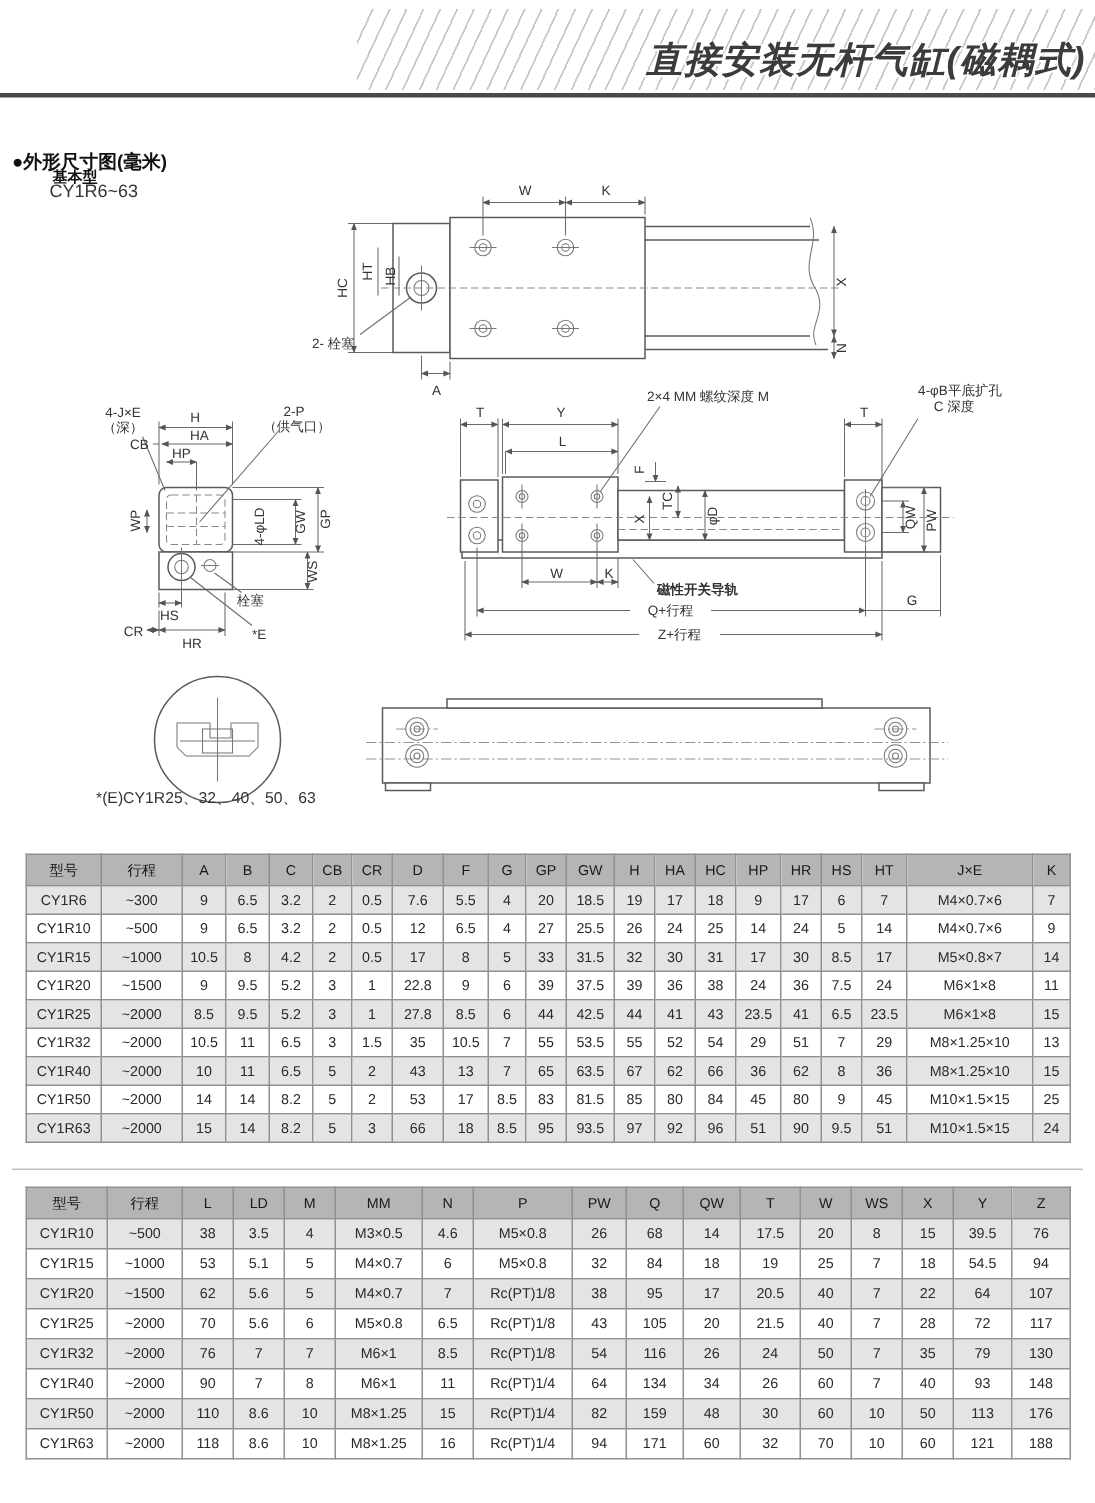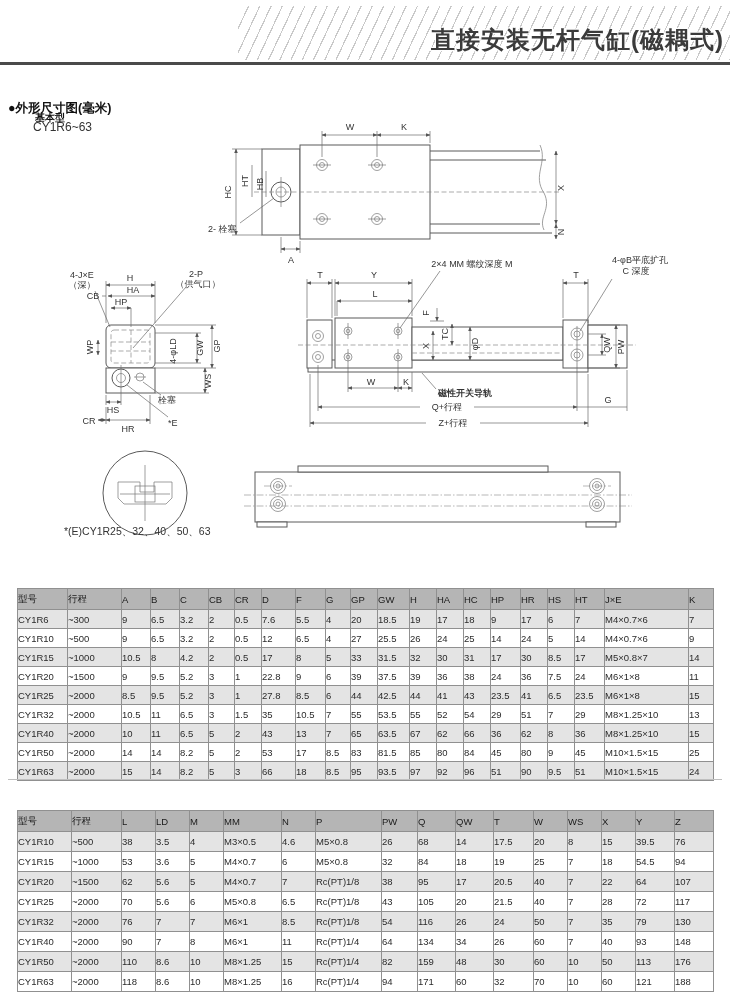--- a/index.html
+++ b/index.html
@@ -11,40 +11,41 @@
   
   .hatch-band {
     position:absolute; left:238px; top:6px; width:492px; height:54px;
     background:repeating-linear-gradient(115deg, #fff 0px, #fff 9px, var(--hatch-line,#c9c9c9) 9px, var(--hatch-line,#c9c9c9) 10.2px);
   }
   .page-title {
     position:absolute; left:238px; top:24px; width:486px; text-align:right;
     font-size:24px; font-weight:bold; letter-spacing:1px; color:#3b3b3b;
     text-shadow:1px 1px 0 #fff,-1px -1px 0 #fff,1px -1px 0 #fff,-1px 1px 0 #fff;
     white-space:nowrap;
+    font-style:italic;
   }
   .header-rule { position:absolute; left:0; top:62px; width:730px; height:3px; background:var(--rule,#4a4a4a); }
   .section-heading { position:absolute; left:8px; top:80px; font-size:12.5px; font-weight:bold; color:#111;margin-top:20px; }
   .basic-type { position:absolute; left:35px; top:111px; font-size:10px; font-weight:bold; color:#111;text-align:center; }
   .model-range { position:absolute; left:33px; top:120px; font-size:12px; color:#333; }
   
   svg.drawings { position:absolute; left:0; top:105px; }
   svg .ln   { stroke:#5a5a5a; stroke-width:1; fill:none; }
   svg .lnf  { stroke:#5a5a5a; stroke-width:1; fill:#fff; }
   svg .thin { stroke:#777; stroke-width:.7; fill:none; }
   svg .dash { stroke:#888; stroke-width:.7; fill:none; stroke-dasharray:5 2.5; }
   svg .dashdot { stroke:#888; stroke-width:.6; fill:none; stroke-dasharray:7 2 1.5 2; }
   svg .dim  { stroke:#6a6a6a; stroke-width:.7; fill:none; }
   svg text.dl { font-family:"Liberation Sans","DejaVu Sans",sans-serif; font-size:9px; fill:#333; }
   svg text.dlc { text-anchor:middle; }
   
   table.spec {
     position:absolute; left:17px; width:696px;
     border-collapse:collapse; table-layout:fixed;
-    font-size:9.5px; color:#2a2a2a; text-align:left;margin-top:19px;
+    font-size:9.5px; color:#2a2a2a; text-align:center;
   }
   #table1 { top:569px; }
   #table2 { top:791px; }
   table.spec th, table.spec td { border:1px solid #909090; padding:0; overflow:hidden; white-space:nowrap; }
   table.spec th { background:var(--header-row-bg,#b5b5b5); font-weight:normal; color:#1a1a1a; height:21px; }
   #table1 td { height:19px; }
   #table2 td { height:20px; }
   table.spec tbody tr:nth-child(odd) td { background:var(--alt-row-bg,#e4e4e4); }
   table.spec tbody tr:nth-child(even) td { background:#fff; }
   .table-divider { position:absolute; left:8px; top:779px; width:714px; height:1px; background:#bfbfbf; }
@@ -644,21 +645,21 @@
         <td>20</td>
         <td>8</td>
         <td>15</td>
         <td>39.5</td>
         <td>76</td>
       </tr>
       <tr>
         <td>CY1R15</td>
         <td>~1000</td>
         <td>53</td>
-        <td>3.6</td>
+        <td>5.1</td>
         <td>5</td>
         <td>M4×0.7</td>
         <td>6</td>
         <td>M5×0.8</td>
         <td>32</td>
         <td>84</td>
         <td>18</td>
         <td>19</td>
         <td>25</td>
         <td>7</td>

